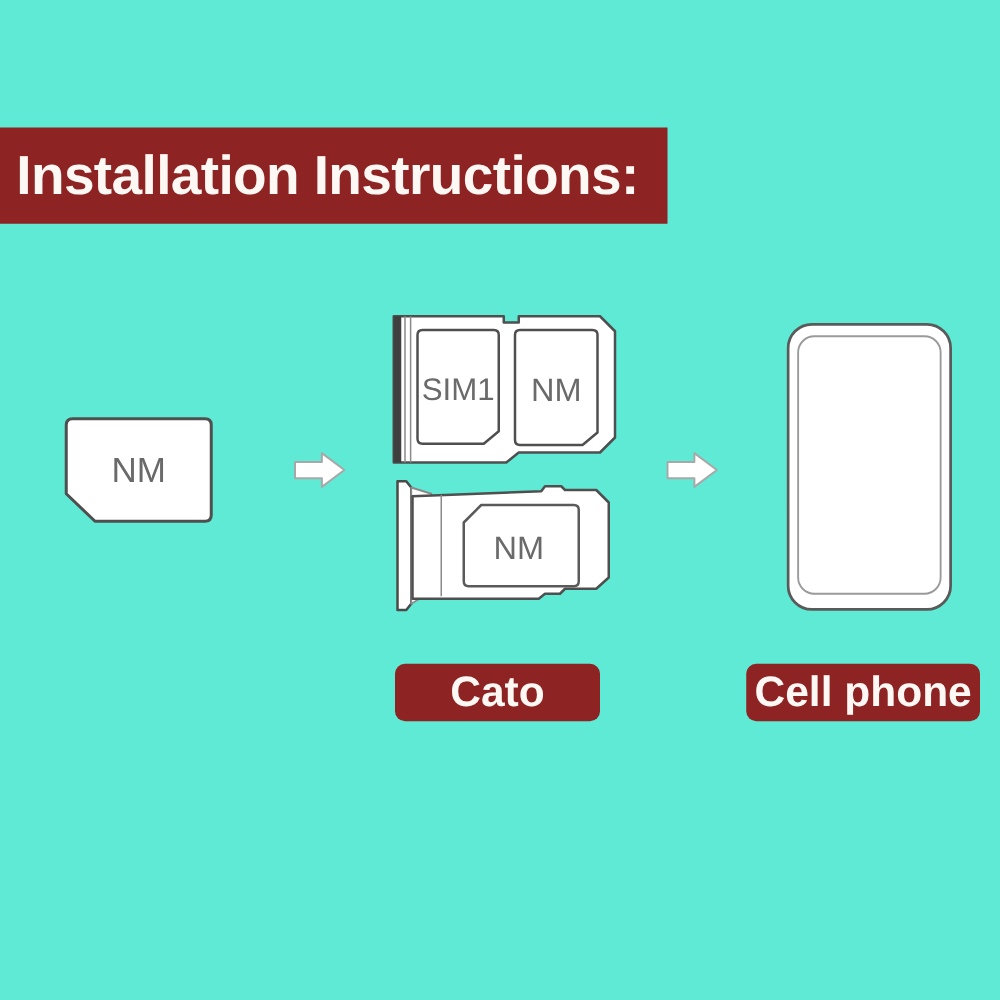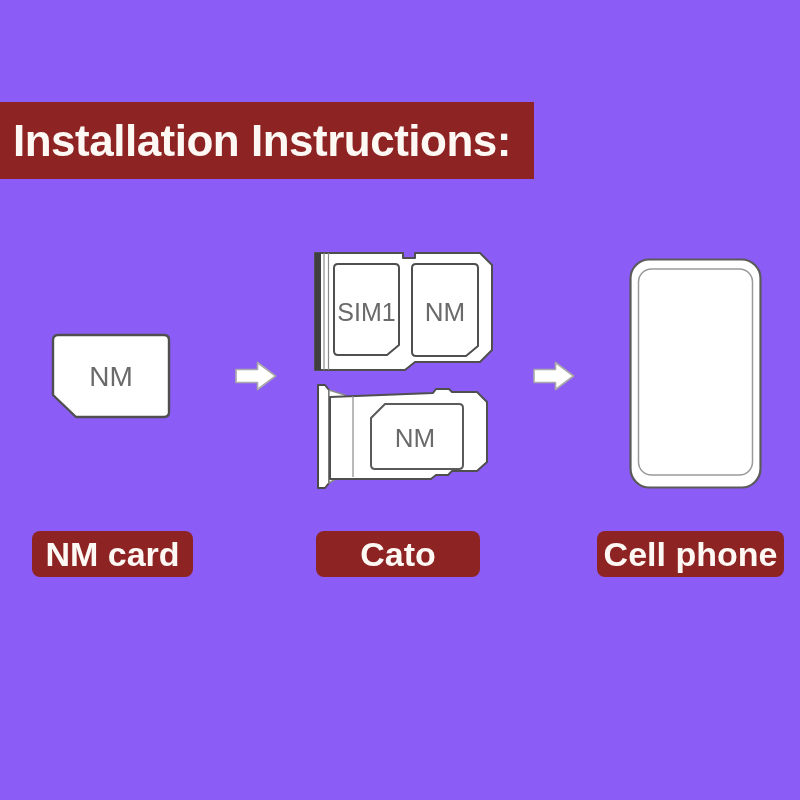--- a/index.html
+++ b/index.html
@@ -1,17 +1,17 @@
 <!DOCTYPE html>
 <html><head>
 <meta charset="utf-8">
 <style>
   html,body{margin:0;padding:0;background:#ffffff;}
   .stage{
-    position:relative;width:800px;height:800px;background:#8b5cf6;
+    position:relative;width:800px;height:800px;background:#5eead4;
     font-family:"Liberation Sans",sans-serif;overflow:hidden;
   }
   .banner{
     position:absolute;left:0;top:102px;width:534px;height:77px;
     background:#8e2323;display:flex;align-items:center;
     padding-left:13px;box-sizing:border-box;
   }
   .banner-text{
     color:#fdf8f3;font-size:44px;font-weight:bold;letter-spacing:-0.5px;
     white-space:nowrap;
@@ -75,23 +75,20 @@
 
   <svg class="fig arrow2" width="42" height="30" viewBox="0 0 42 30">
     <path d="M1 8.5 H22.5 V1.5 L40.5 15 L22.5 28.5 V21.5 H1 Z" fill="#ffffff" stroke="#a8a8a8" stroke-width="1.6" stroke-linejoin="round"></path>
   </svg>
 
   <svg class="fig fig-phone" width="133" height="231" viewBox="0 0 133 231">
     <rect x="1.5" y="1.5" width="130" height="228" rx="19" fill="#ffffff" stroke="#5a5a5a" stroke-width="2.2"></rect>
     <rect x="9.5" y="11" width="114" height="206" rx="13" fill="none" stroke="#9a9a9a" stroke-width="1.5"></rect>
   </svg>
 
-  <div class="caption caption-nm">
-    <span>NM card</span>
-  </div>
   <div class="caption caption-cato">
     <span>Cato</span>
   </div>
   <div class="caption caption-phone">
     <span>Cell phone</span>
   </div>
 
 </div>
 
 </body></html>

